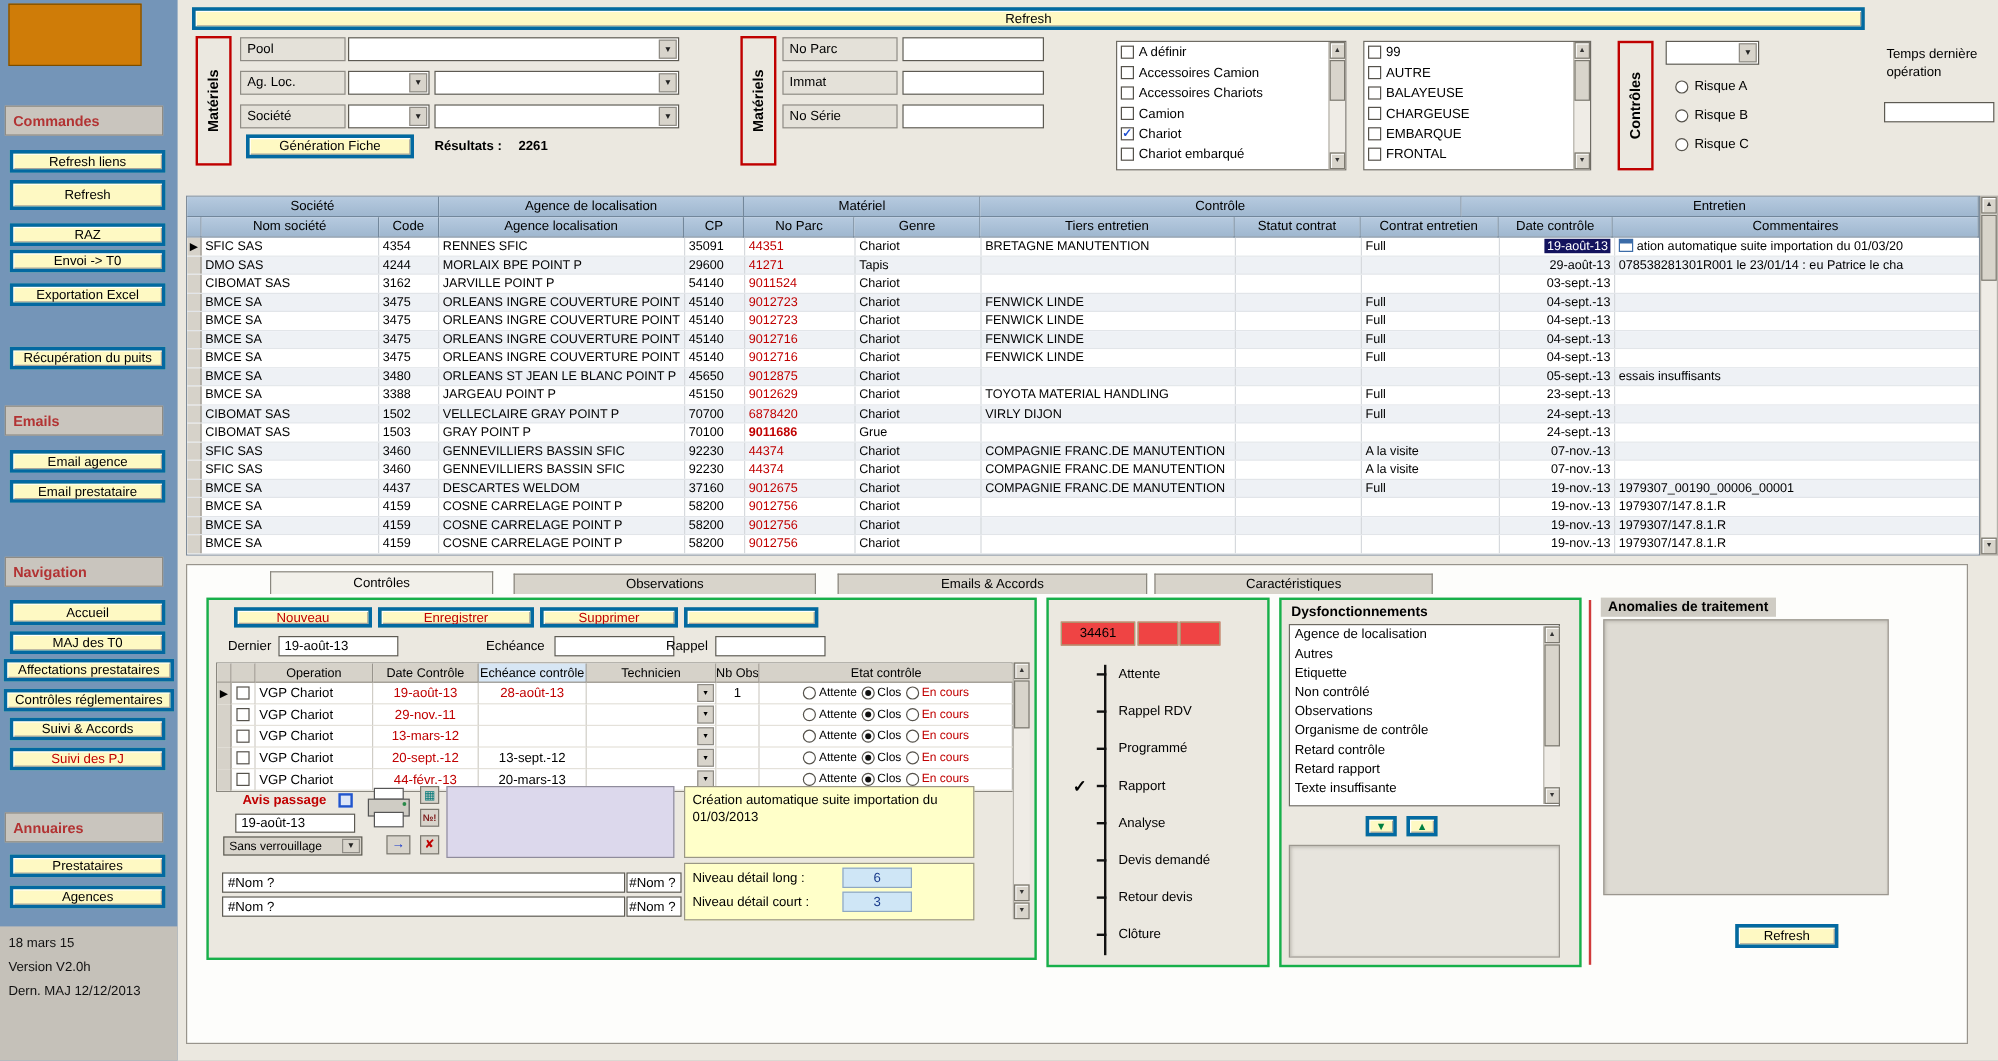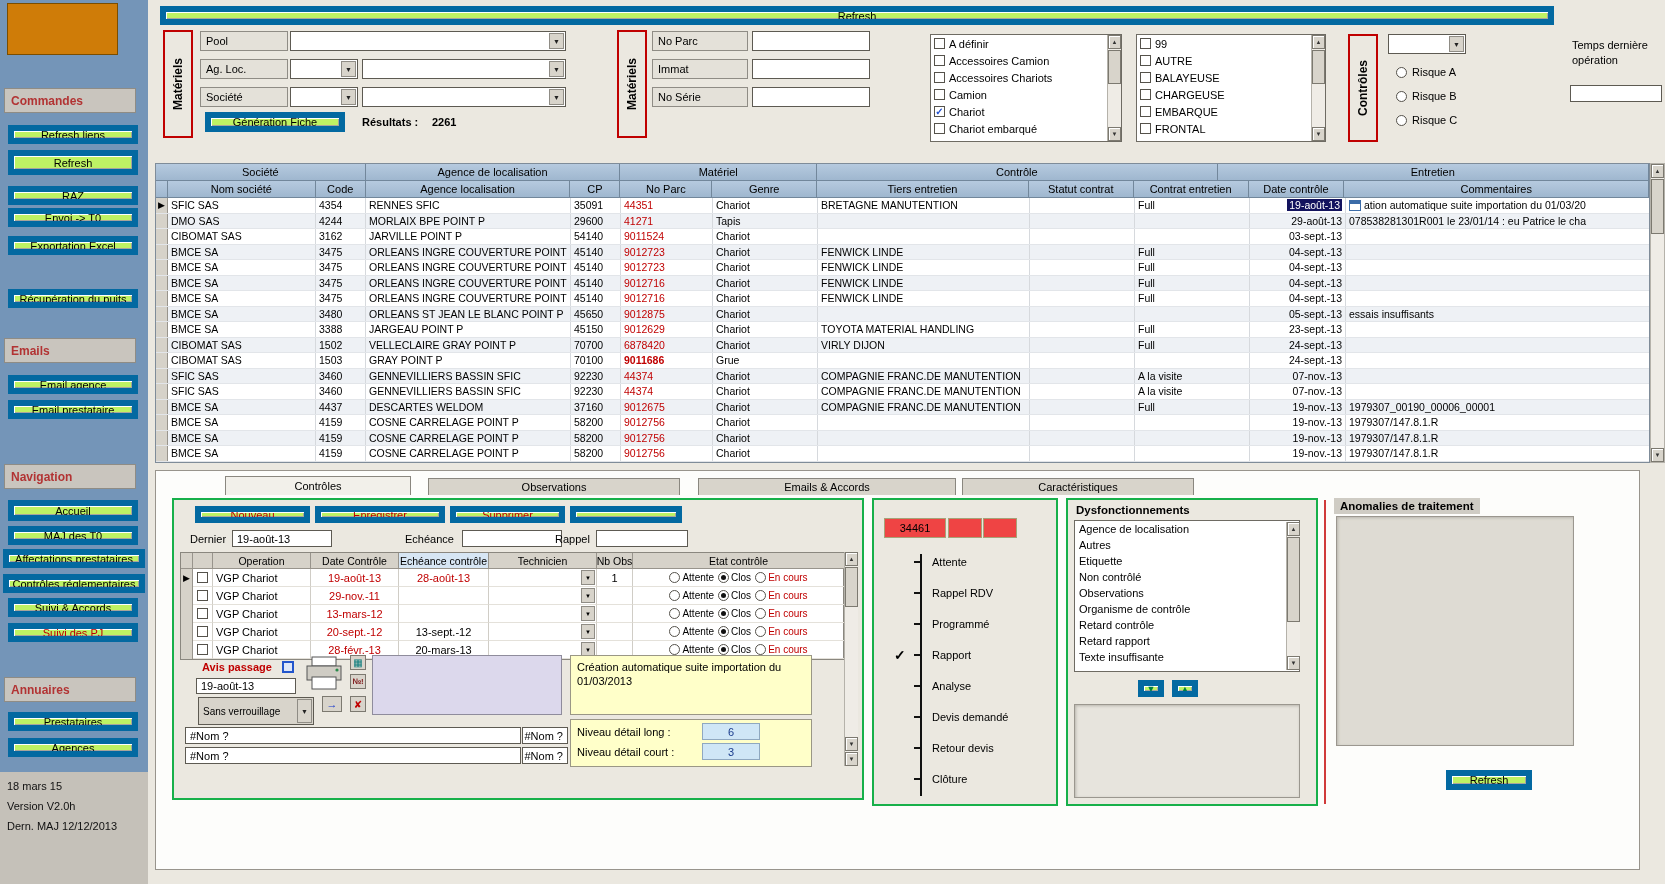--- a/index.html
+++ b/index.html
@@ -1,19 +1,19 @@
 <!DOCTYPE html>
 <html><head>
 <meta charset="utf-8">
 <style>
 *{margin:0;padding:0;box-sizing:border-box;}
 body{font-family:"Liberation Sans",sans-serif;background:#888;}
 #app{position:relative;width:1665px;height:884px;background:#ebe8e0;font-size:11px;color:#000;overflow:hidden;}
 .abs{position:absolute;}
-.b3{position:absolute;background:#bef264;border:6px solid #0369a1;box-shadow:inset 1px 1px 0 #fff,inset -1px -1px 0 #a8a59c;display:flex;align-items:center;justify-content:center;font-size:11px;cursor:default;white-space:nowrap;overflow:hidden;}
+.b3{position:absolute;background:#fef9c3;border:3px solid #0369a1;box-shadow:inset 1px 1px 0 #fff,inset -1px -1px 0 #a8a59c;display:flex;align-items:center;justify-content:center;font-size:11px;cursor:default;white-space:nowrap;overflow:hidden;}
 .inp{position:absolute;background:#fff;border:1px solid #5d5a52;font-size:11px;display:flex;align-items:center;padding:0 4px;white-space:nowrap;overflow:hidden;}
 .inp.rt{justify-content:flex-end;}
 .lbl{position:absolute;font-size:11px;white-space:nowrap;}
 .lblbox{position:absolute;background:#e4e1d9;border:1px solid #8f8c85;font-size:11px;display:flex;align-items:center;padding:0 5px;white-space:nowrap;}
 .bold{font-weight:bold;}
 .red{color:#c00000;}
 .vgroup{position:absolute;border:2px solid #c00000;display:flex;align-items:center;justify-content:center;overflow:visible;}
 .vtext{transform:rotate(-90deg);font-weight:bold;font-size:12px;white-space:nowrap;}
 .combo-arrow{position:absolute;right:1px;top:1px;bottom:1px;width:15px;background:#d8d4cb;border:1px solid #8f8c85;display:flex;align-items:center;justify-content:center;font-size:7px;color:#222;}
 .cbox{width:11px;height:11px;border:1px solid #55524b;background:#fff;flex:none;display:flex;align-items:center;justify-content:center;font-size:10px;line-height:10px;}
@@ -649,21 +649,21 @@
               <div class="rlab red">En cours</div>
             </div>
           </div>
         </div>
         <div class="strow">
           <div class="gsel" style="width: 12px;"></div>
           <div class="stc ctr" style="width: 20px;">
             <div class="cbox"></div>
           </div>
           <div class="stc" style="width: 98px;">VGP Chariot</div>
-          <div class="stc ctr red" style="width: 88px;">28-févr.-13</div>
+          <div class="stc ctr red" style="width: 88px;">44-févr.-13</div>
           <div class="stc ctr" style="width: 90px;">20-mars-13</div>
           <div class="stc" style="width: 108px;">
             <div class="combo-arrow2">▼</div>
           </div>
           <div class="stc ctr" style="width: 36px;"></div>
           <div class="stc etat" style="width: 212px;">
             <div class="ropt">
               <div class="radio"></div>
               <div class="rlab">Attente</div>
             </div>
@@ -682,21 +682,21 @@
     <div class="vsb" style="left:670px;top:52px;width:14px;height:214px;bottom:auto">
       <div class="sbbtn" style="left:0;top:0;width:13px;height:14px">▲</div>
       <div class="sbthumb" style="left:0;top:15px;width:13px;height:40px"></div>
       <div class="sbbtn" style="left:0;bottom:15px;width:13px;height:14px">▼</div>
       <div class="sbbtn" style="left:0;bottom:0;width:13px;height:14px">▼</div>
     </div>
 
     <div class="lbl bold red" style="left:28px;top:161px">Avis passage</div>
     <div class="avisbox" style="left:108px;top:161px"></div>
     <div class="inp" style="left:22px;top:178px;width:100px;height:16px">19-août-13</div>
-    <div class="inp" style="left:24px;top:197px;width:116px;height:28px;background:#d8d4cb;font-size:10px">
+    <div class="inp" style="left:12px;top:197px;width:116px;height:16px;background:#d8d4cb;font-size:10px">
       <span>Sans verrouillage</span>
       <span class="combo-arrow">▼</span>
     </div>
 
     <div class="abs" style="left:128px;top:155px;width:44px;height:40px">
       <svg width="44" height="40" viewBox="0 0 44 40">
         <rect x="10" y="2" width="24" height="9" fill="#fff" stroke="#555"></rect>
         <rect x="5" y="11" width="34" height="14" fill="#cfccc4" stroke="#555"></rect>
         <rect x="10" y="22" width="24" height="12" fill="#fff" stroke="#555"></rect>
         <circle cx="35" cy="15" r="1.6" fill="#2a8a4a"></circle>

